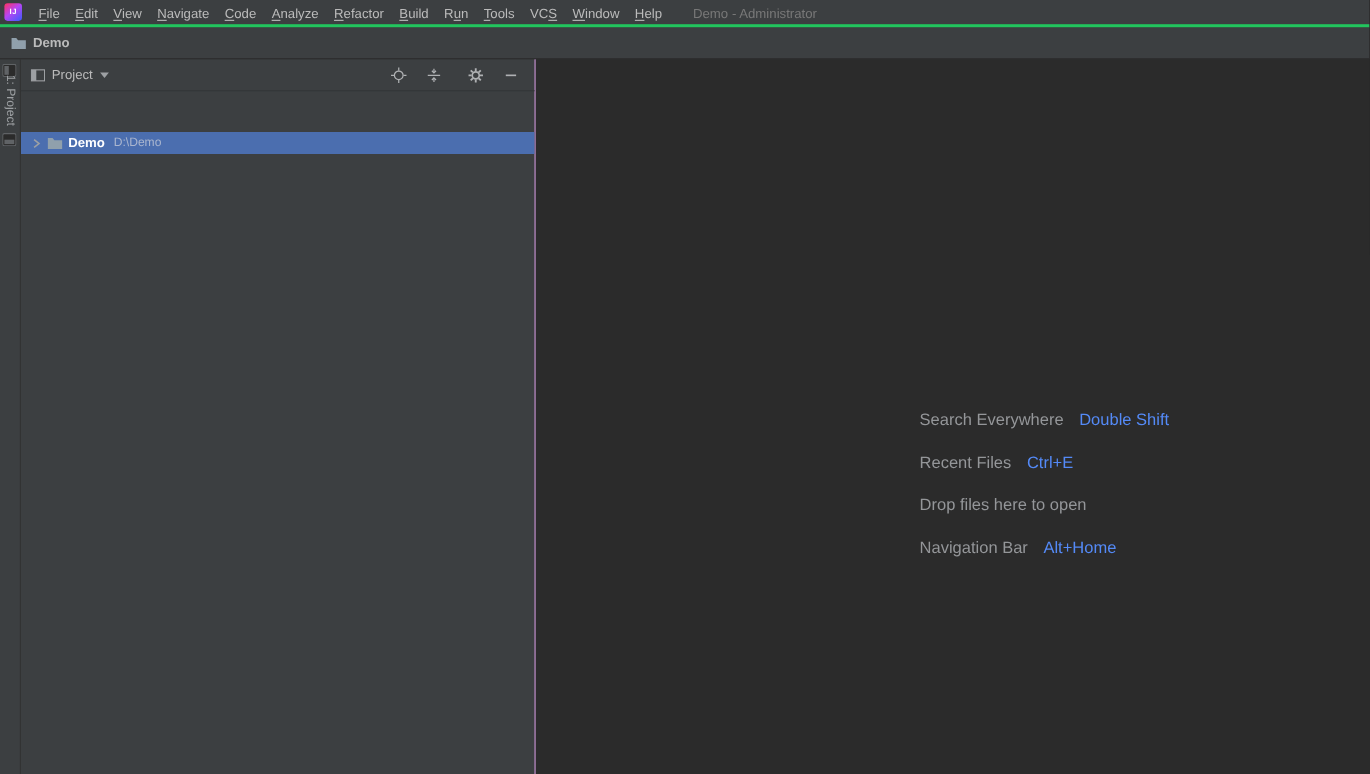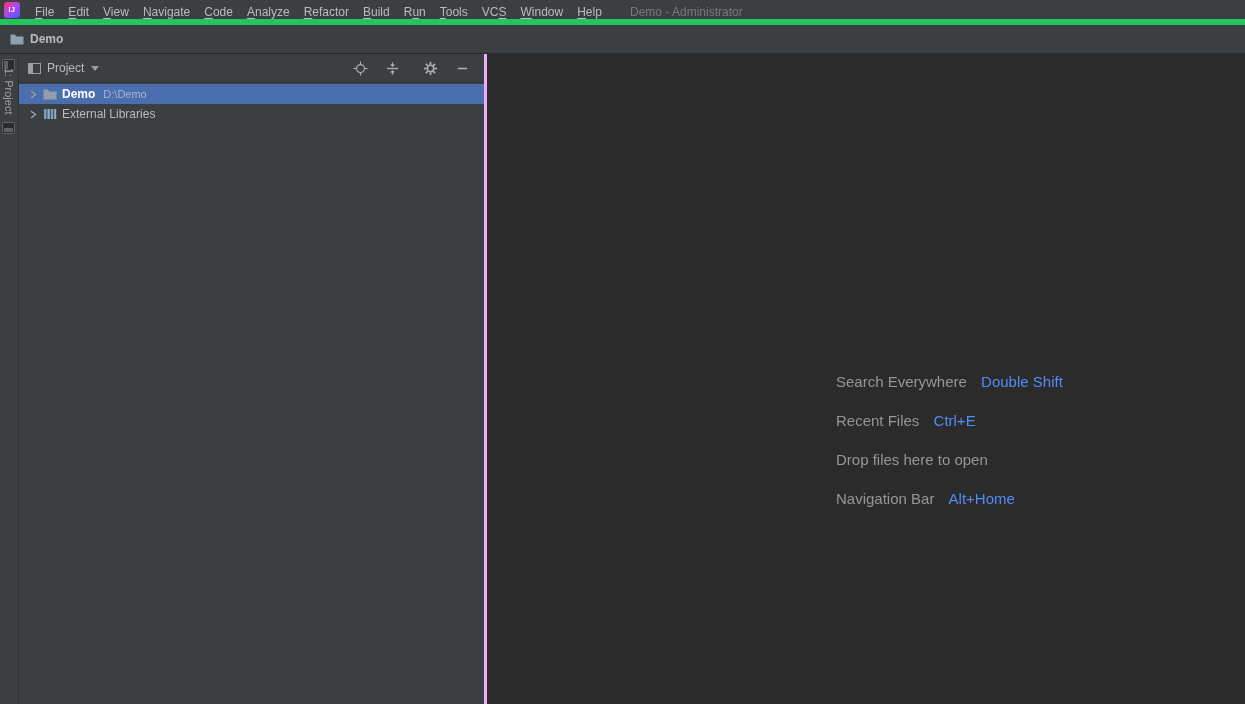--- a/index.html
+++ b/index.html
@@ -9,21 +9,21 @@
     background:var(--editor-bg,#2b2b2b);
     color:var(--text,#bbbbbb);
     -webkit-font-smoothing:antialiased;
   }
   .app { position:relative; width:1245px; height:704px; }
 
   
   .menubar {
     position:absolute; top:0; left:0; right:0; height:25px;
     background:var(--panel-bg,#3c3f41);
-    border-bottom:6px solid #22c55e;
+    border-bottom:3px solid #22c55e;
     display:flex; align-items:center;
   }
   .app-logo {
     width:16px; height:16px; margin:0 8px 0 4px; border-radius:3px;
     background:linear-gradient(140deg,#fe315d 0%,#b745f3 45%,#3b5bfd 100%);
     color:#fff; font-size:7px; font-weight:bold;
     display:flex; align-items:center; justify-content:center;
     letter-spacing:0.5px;
   }
   .menu-items { display:flex; height:100%; }
@@ -62,22 +62,22 @@
     position:absolute; left:15px; top:14px;
     transform-origin:0 0; transform:rotate(90deg);
     font-size:11px; color:#9da0a3; white-space:nowrap; height:14px;
   }
   .stripe-icon-bottom { position:absolute; top:66px; left:2px; }
 
   
   .project-panel {
     position:relative; width:468px; height:100%;
     background:var(--panel-bg,#3c3f41);
-    border-right:3px solid #f0abfc;
-    display:flex; flex-direction:column;
+    border-right:1px solid #f0abfc;
+    display:flex; flex-direction:column;gap:36px;
   }
   .panel-header {
     height:29px; flex:0 0 29px;
     display:flex; align-items:center;
     padding:0 8px 0 9px;
     border-bottom:1px solid #333638;
   }
   .panel-view-icon { display:inline-flex; margin-right:6px; }
   .panel-title { font-size:12px; color:var(--text,#bbbbbb); }
   .dropdown-arrow {
@@ -224,39 +224,20 @@
     </span>
     <span class="tree-icon icon-folder">
       <svg width="16" height="16" viewBox="0 0 16 16">
                 <path d="M1.5 13.5v-10h4.3l1.6 2h7.1v8z" fill="#90a0ac"></path>
               </svg>
     </span>
 
     <span class="tree-name bold">Demo</span>
     <span class="tree-path">D:\Demo</span>
   </div>
-          <div class="tree-row">
-    <span class="chevron">
-      <svg width="12" height="13" viewBox="0 0 12 13">
-                <polyline points="4,3 8.5,6.5 4,10" fill="none" stroke="#9da0a3" stroke-width="1.4"></polyline>
-              </svg>
-    </span>
-
-    <span class="tree-icon icon-libraries">
-      <svg width="16" height="16" viewBox="0 0 16 16">
-        <rect x="2" y="3" width="2.4" height="10" fill="#7aa0c0"></rect>
-        <rect x="5.4" y="3" width="2.4" height="10" fill="#8cb0cc"></rect>
-        <rect x="8.8" y="3" width="2.4" height="10" fill="#7aa0c0"></rect>
-        <rect x="12.2" y="3" width="2" height="10" fill="#8cb0cc"></rect>
-      </svg>
-    </span>
-
-    <span class="tree-name">External Libraries</span>
-
-  </div>
         </div>
     </div>
 
     <div class="editor">
       <div id="hints" class="hints">
           <div class="hint-line">
     <span class="hint-action">Search Everywhere</span>
     <span class="hint-keys">Double Shift</span>
   </div>
           <div class="hint-line">

